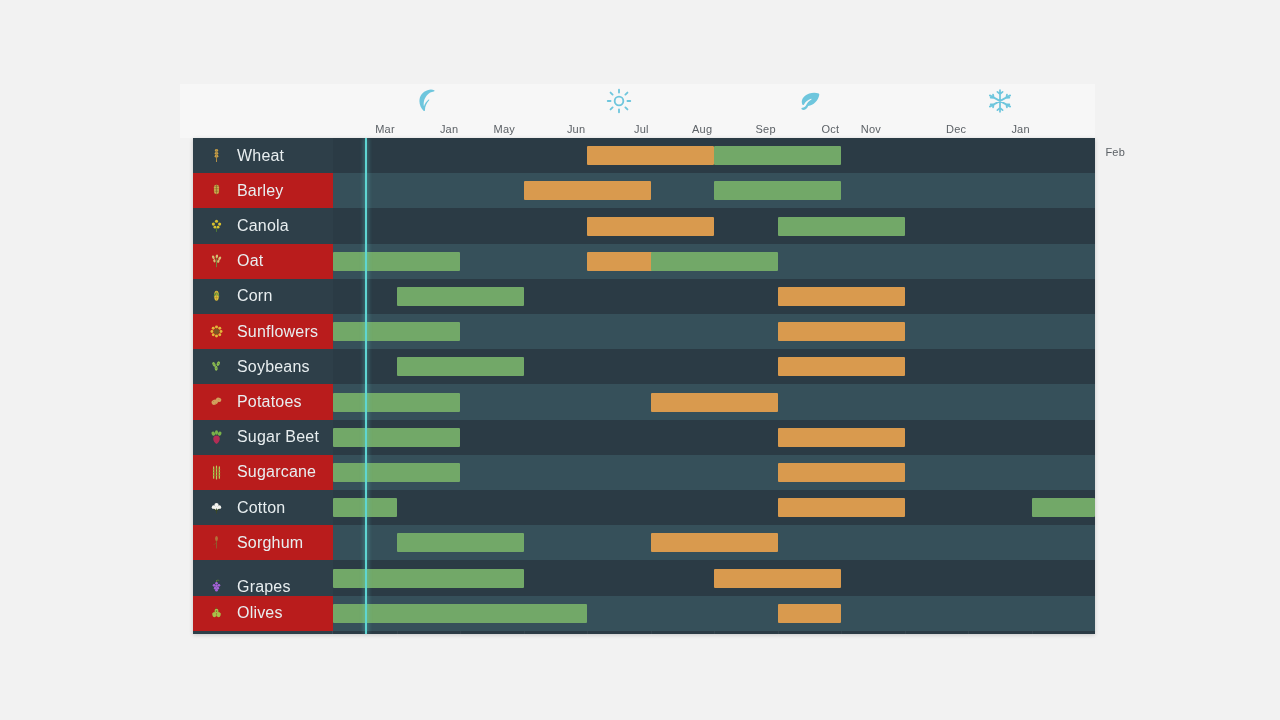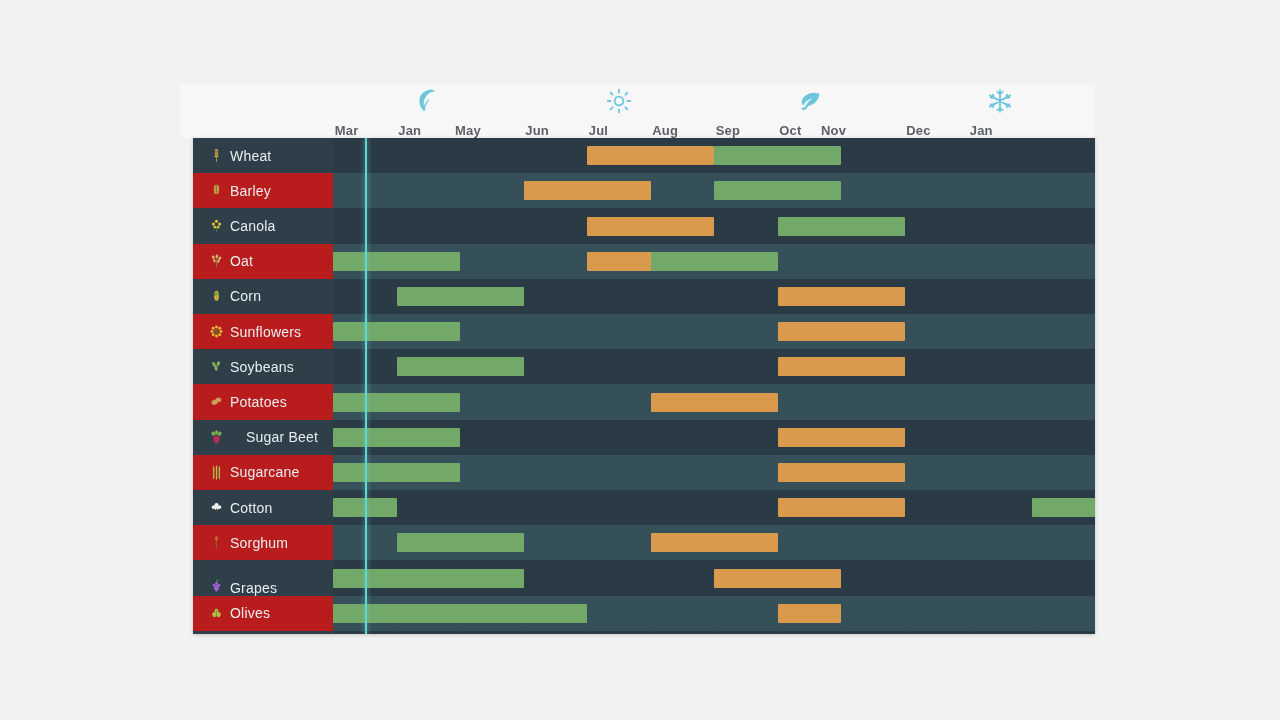--- a/index.html
+++ b/index.html
@@ -30,25 +30,24 @@
     margin-left: -15px;
     color: #6ec6dd;
     display: flex; align-items: center; justify-content: center;
   }
   .season-icon svg { width: 26px; height: 26px; display:block; }
   .month-label {
     position: absolute;
     top: 39px;
     width: 60px;
     margin-left: -30px;
-    text-align: left;
-    font-size: 13px;
+    text-align: right;
+    font-size: 11px;
     color: #5c6166;
     letter-spacing: .2px;
-    font-weight: bold;
   }
 
   
   .body {
     position: absolute;
     left: 13px; top: 54px;
     width: 902px; height: 496px;
     background: #2b3b45;
     box-shadow: 0 1px 4px rgba(0,0,0,.18);
     overflow: hidden;
@@ -85,22 +84,22 @@
   .label-cell.odd  { background: #2e3f49; }
   .label-cell.even { background: #b91c1c; }
   .crop-icon {
     width: 18px; height: 18px;
     flex: 0 0 18px;
     display: flex; align-items: center; justify-content: center;
     font-size: 13px; line-height: 1;
   }
   .crop-icon svg { display: block; }
   .crop-name {
-    margin-left: 5px;
-    font-size: 14px;
+    margin-left: 12px;
+    font-size: 16px;
     color: #e8eef0;
     letter-spacing: .2px;
     white-space: nowrap;
   }
 
   .gridline {
     position: absolute;
     top: 0; bottom: 0;
     width: 1px;
     background: rgba(255,255,255,.045);
@@ -343,21 +342,21 @@
               </g>
               <g fill="#a97b3c">
                 <circle cx="8" cy="12" r=".7"></circle>
                 <circle cx="11" cy="14.5" r=".6"></circle>
                 <circle cx="15.4" cy="9" r=".6"></circle>
               </g>
             </svg>
           </span>
           <span class="crop-name">Potatoes</span>
         </div>
-        <div class="label-cell odd" style="top: 281.6px; gap: 16px;">
+        <div class="label-cell odd" style="top: 281.6px;">
           <span class="crop-icon">
             <svg viewBox="0 0 24 24" width="17" height="17">
               <g fill="#79b24a">
                 <ellipse cx="7.5" cy="6.5" rx="2.4" ry="3.1" transform="rotate(-30 7.5 6.5)"></ellipse>
                 <ellipse cx="12" cy="5" rx="2.2" ry="3.1"></ellipse>
                 <ellipse cx="16.5" cy="6.5" rx="2.4" ry="3.1" transform="rotate(30 16.5 6.5)"></ellipse>
               </g>
               <path d="M12 9c-3 0-4.6 2.2-4.6 4.6S9.3 19.6 12 21c2.7-1.4 4.6-4.6 4.6-7.4S15 9 12 9z" fill="#b32d55"></path>
             </svg>
           </span>

